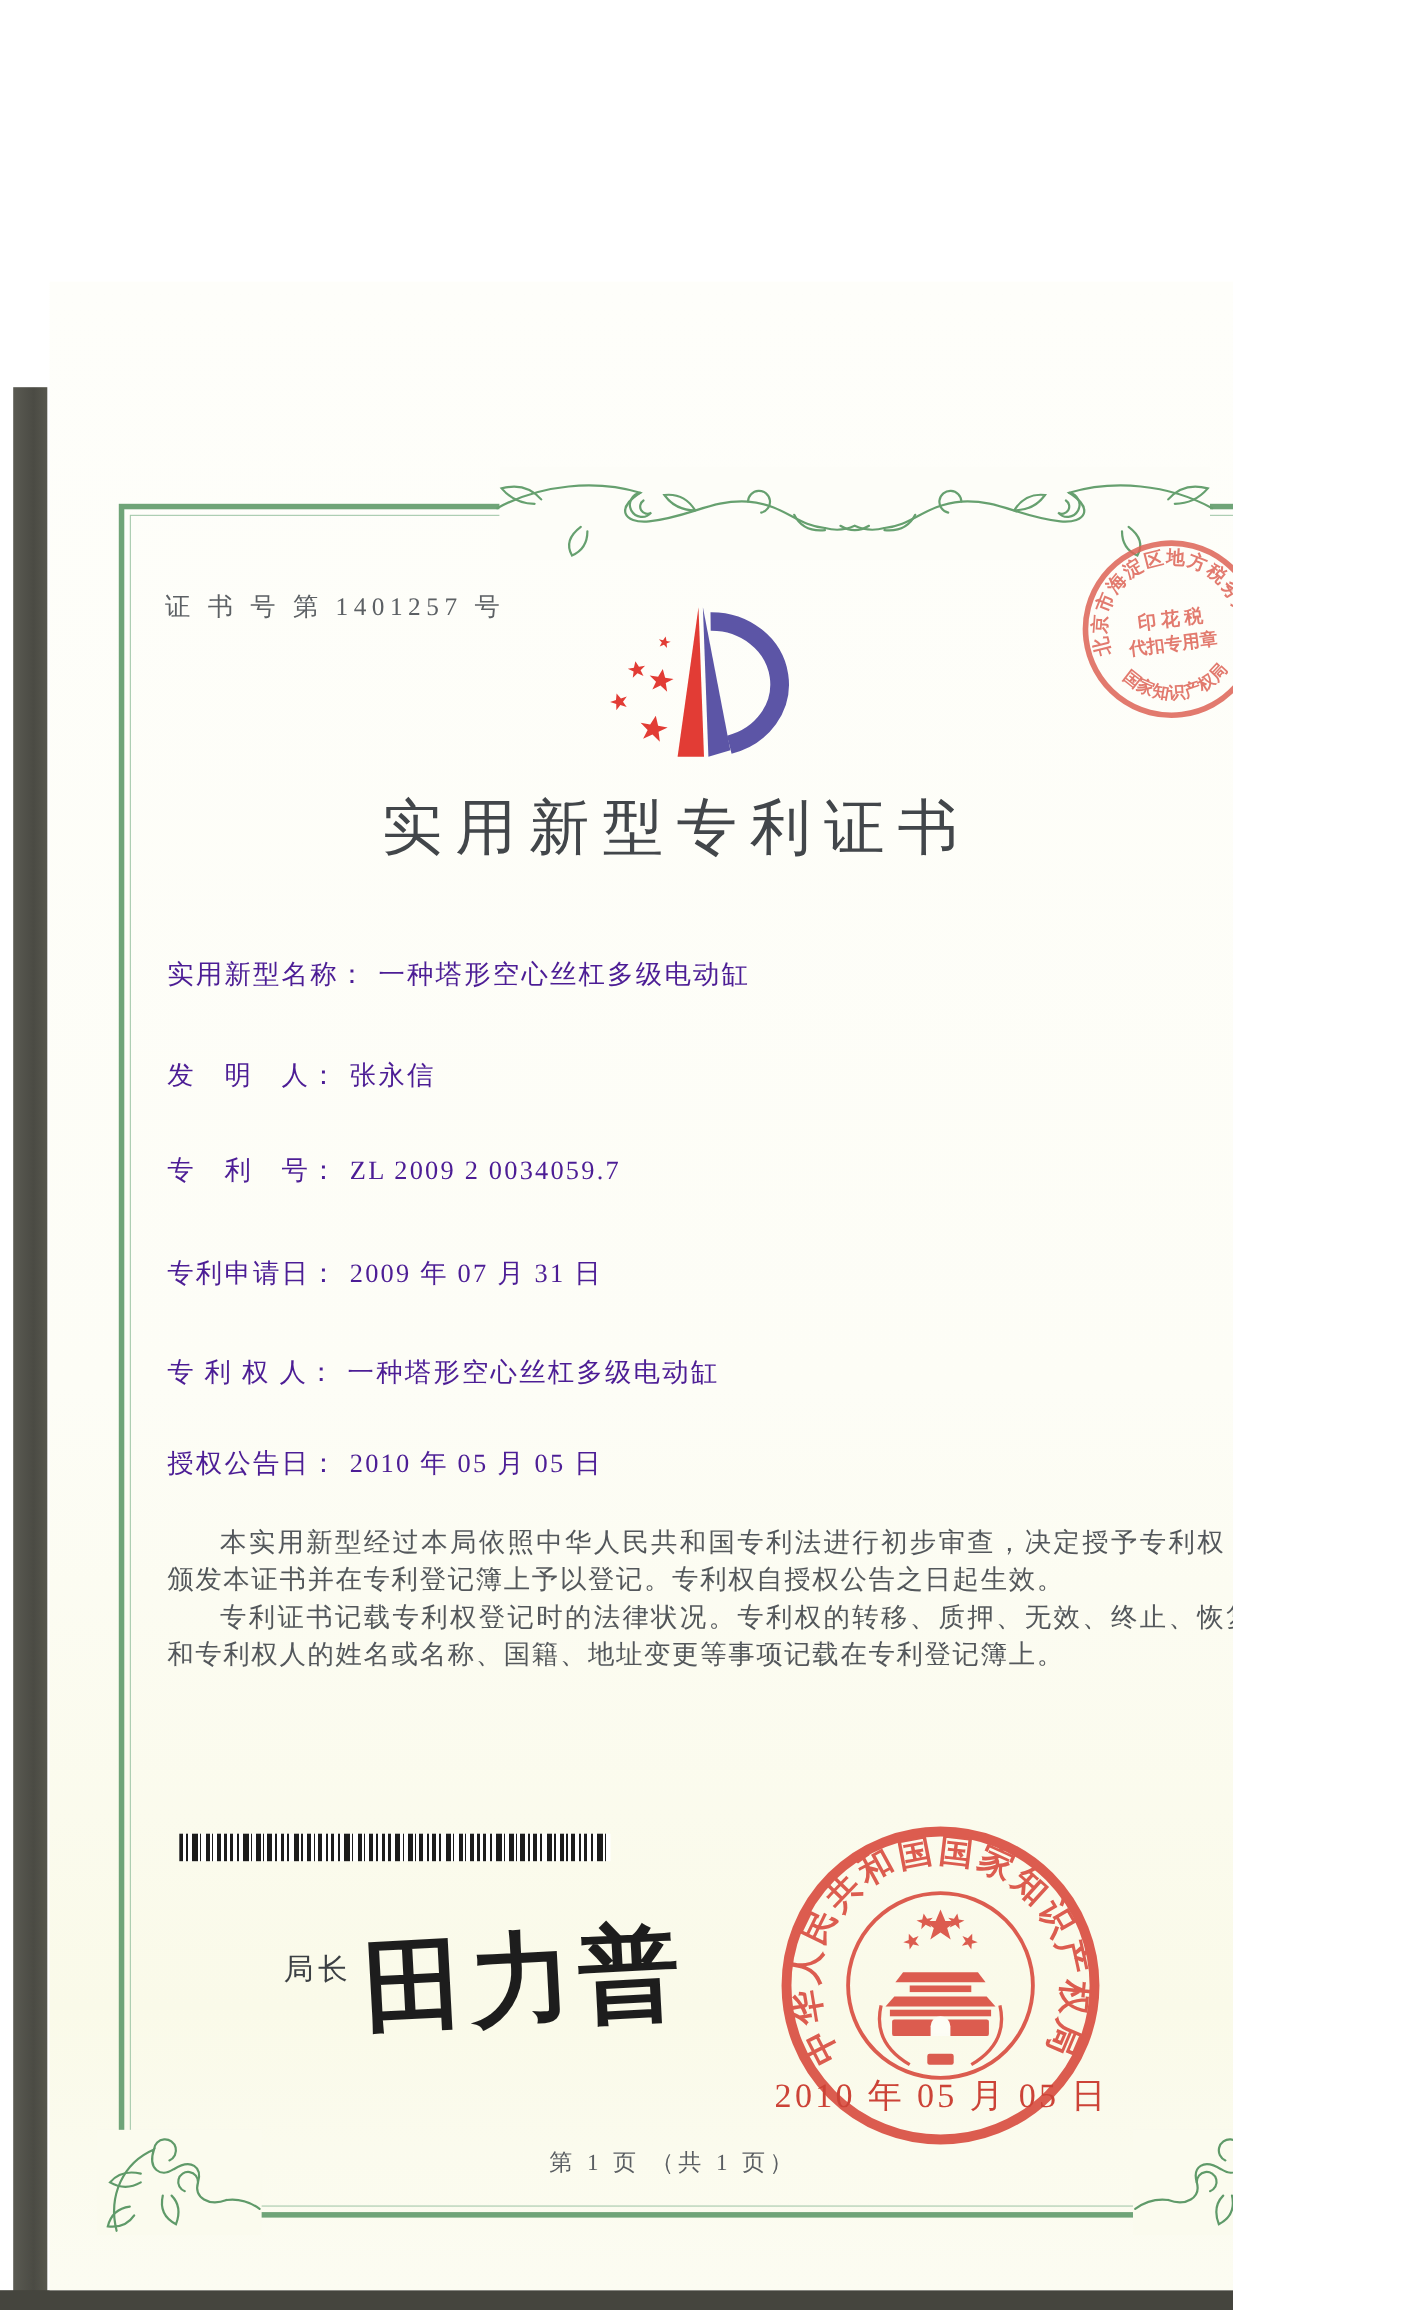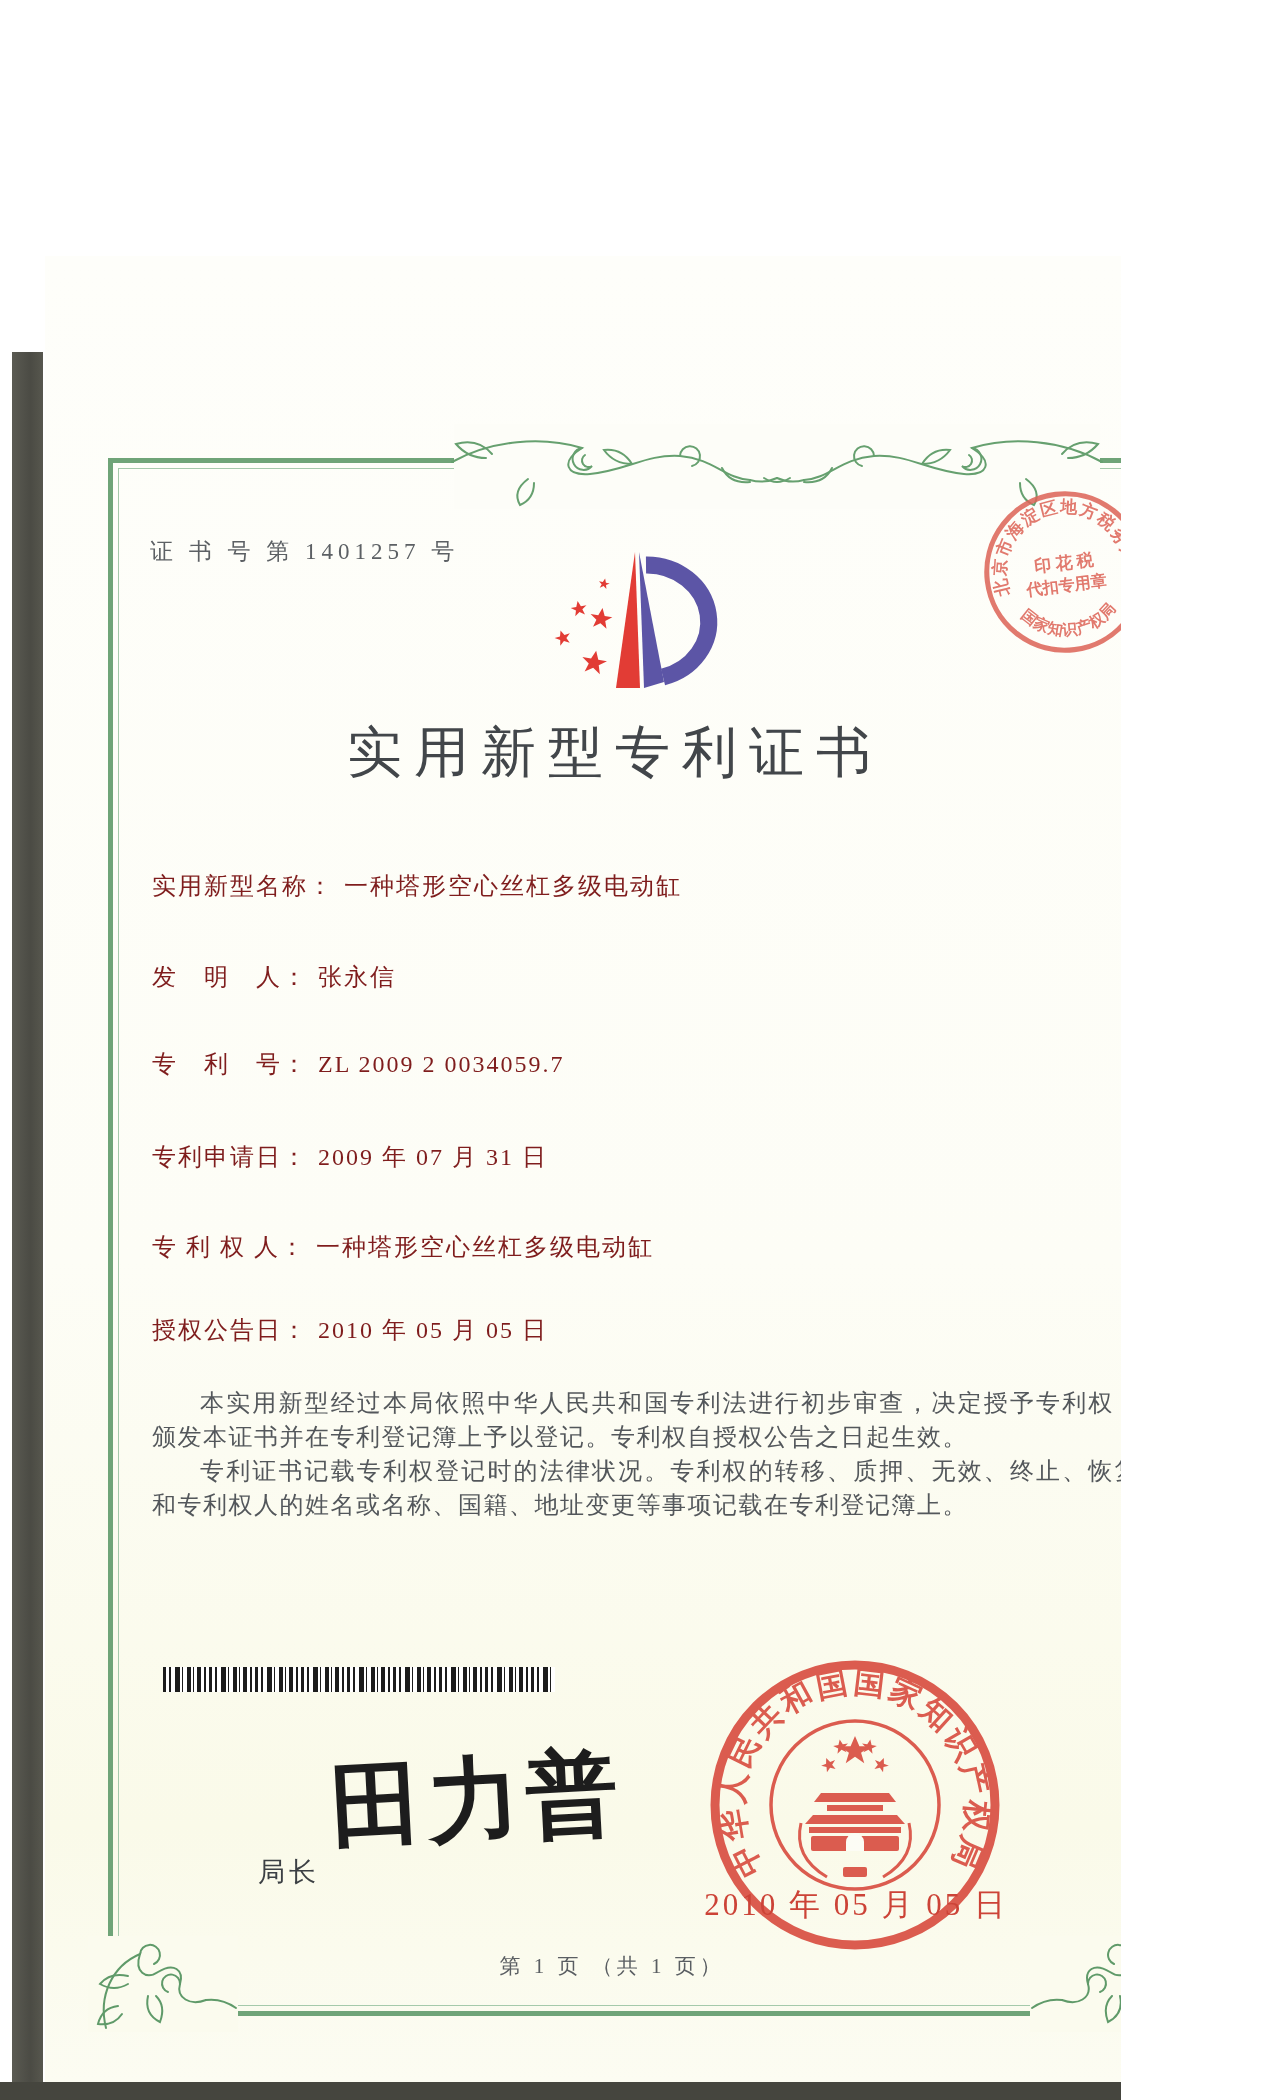--- a/index.html
+++ b/index.html
@@ -20,36 +20,36 @@
   
   .frame{left:108px;top:458px;width:1057px;height:1558px;box-sizing:border-box;
     border:5px solid #6fa478;}
   .frame-inner{position:absolute;inset:5px;border:1px solid #a5c9ab;}
 
   .cert-no{left:150px;top:536px;font-size:23px;letter-spacing:5px;color:#5c6064;}
 
   .title{left:150px;top:716px;width:930px;text-align:center;font-size:55px;
     letter-spacing:12px;color:#42464a;font-weight:normal;}
 
-  .row{left:152px;height:34px;font-size:24px;color:#7f1d1d;letter-spacing:2px;white-space:nowrap;}
+  .row{left:152px;height:34px;font-size:24px;color:#4c1d95;letter-spacing:2px;white-space:nowrap;}
   .row .lbl{display:inline-block;}
   .row .val{margin-left:10px;}
 
   .paras{left:152px;top:1386px;width:988px;font-size:24px;line-height:34px;
     color:#53575b;text-align:justify;letter-spacing:1.5px;}
   .paras p{margin:0;text-indent:2em;}
 
   .barcode{left:163px;top:1667px;width:392px;height:25px;background-color:#fff;
     background-image:repeating-linear-gradient(90deg,
       #1c1c1c 0 3px,transparent 3px 6px,#1c1c1c 6px 8px,transparent 8px 12px,
       #1c1c1c 12px 17px,transparent 17px 19px,#1c1c1c 19px 20px,transparent 20px 24px,
       #1c1c1c 24px 28px,transparent 28px 30px,#1c1c1c 30px 31px,transparent 31px 34px,
       #1c1c1c 34px 38px,transparent 38px 41px,#1c1c1c 41px 43px,transparent 43px 46px);}
 
-  .commissioner{left:258px;top:1854px;font-size:27px;letter-spacing:4px;color:#3c4044;}
+  .commissioner{left:258px;top:1772px;font-size:27px;letter-spacing:4px;color:#3c4044;}
   .signature{left:330px;top:1738px;width:300px;font-size:92px;color:#1d1d1d;font-weight:bold;
     transform:rotate(-3deg);letter-spacing:6px;white-space:nowrap;}
 
   .seal-date{left:700px;top:1884px;width:312px;text-align:center;font-size:31px;
     color:#cc4337;letter-spacing:3px;white-space:nowrap;}
 
   .footer{left:152px;top:1952px;width:920px;text-align:center;font-size:21px;
     letter-spacing:4px;color:#5a5e62;}
 
   svg text{font-family:"Liberation Serif","DejaVu Serif",serif;}

